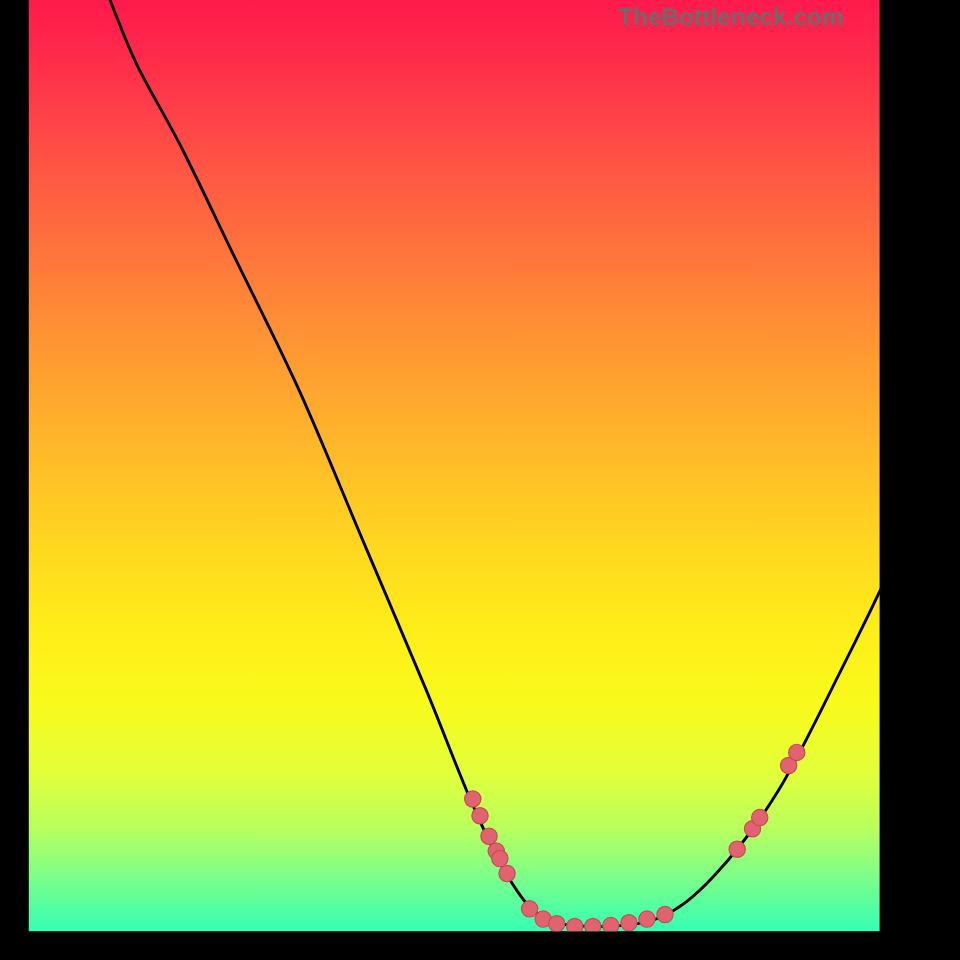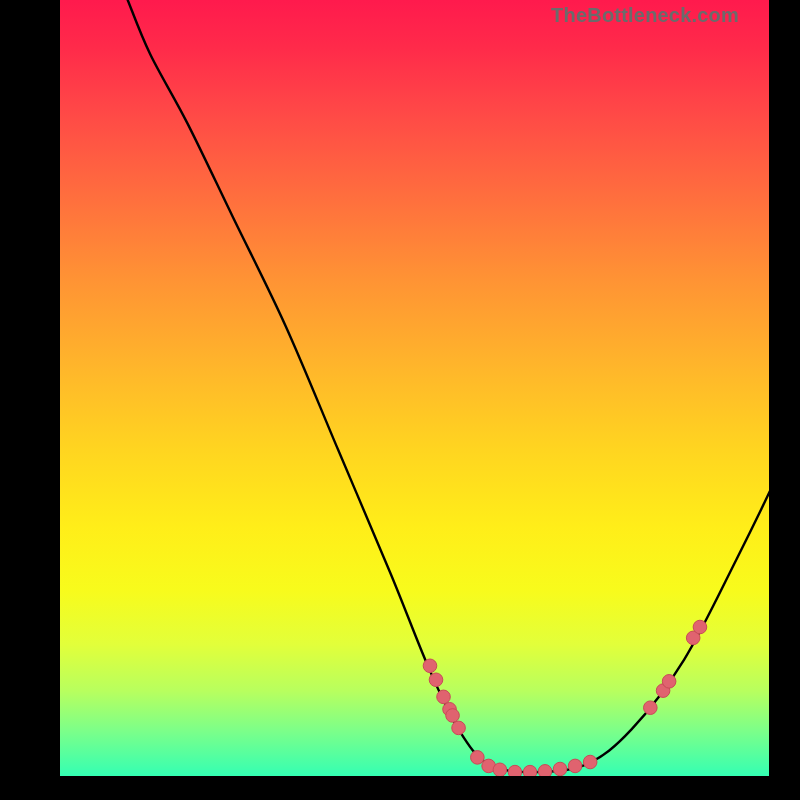--- a/index.html
+++ b/index.html
@@ -21,21 +21,20 @@
       #ff6d3e 25%,
       #ff9334 36%,
       #ffb82a 48%,
       #ffd520 58%,
       #ffee19 68%,
       #f8fb1c 76%,
       #e2ff3a 83%,
       #b8ff5e 89%,
       #7eff88 94%,
       #34ffb3 100%);
-    margin-left: 36px;
   }
   .attribution {
     position: absolute;
     top: 4px; right: 30px;
     font-family: Arial, Helvetica, sans-serif;
     font-size: 20px;
     font-weight: bold;
     color: #6b6b6b;
     letter-spacing: 0.2px;
   }

